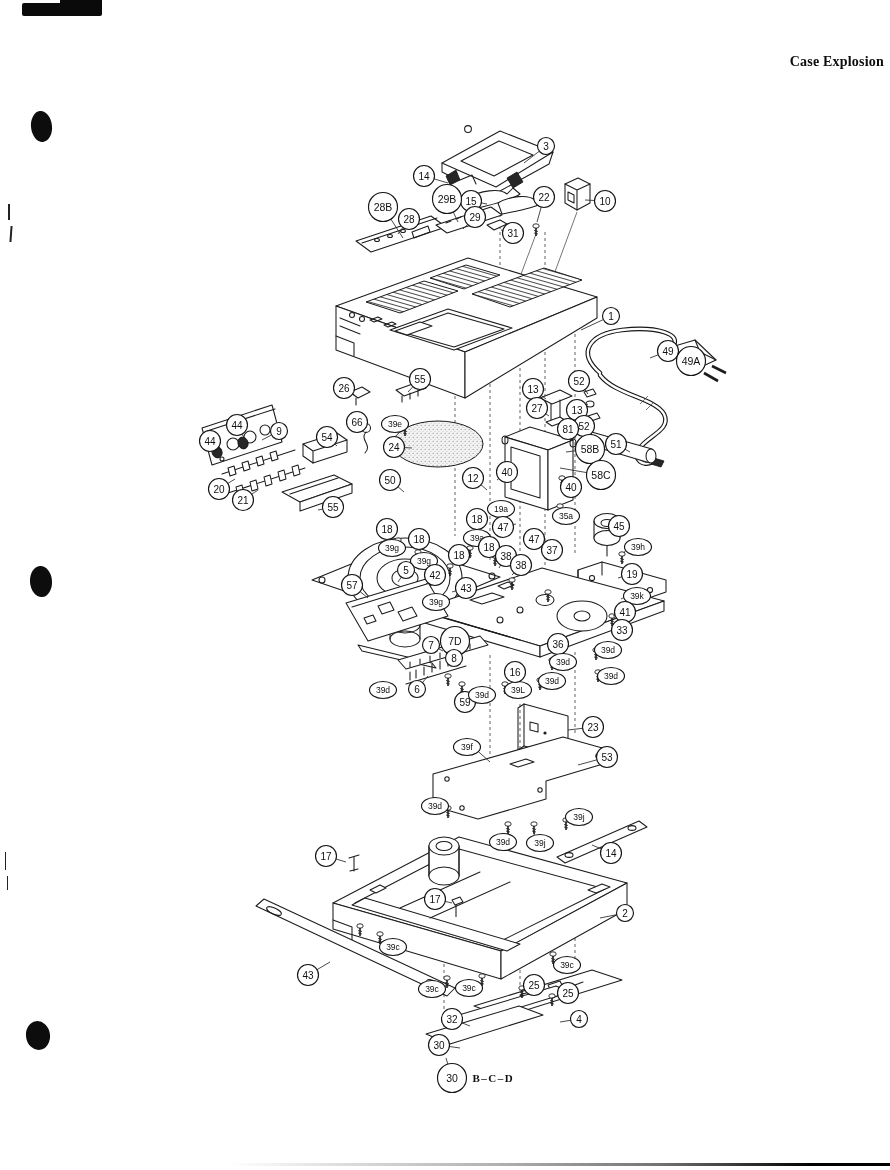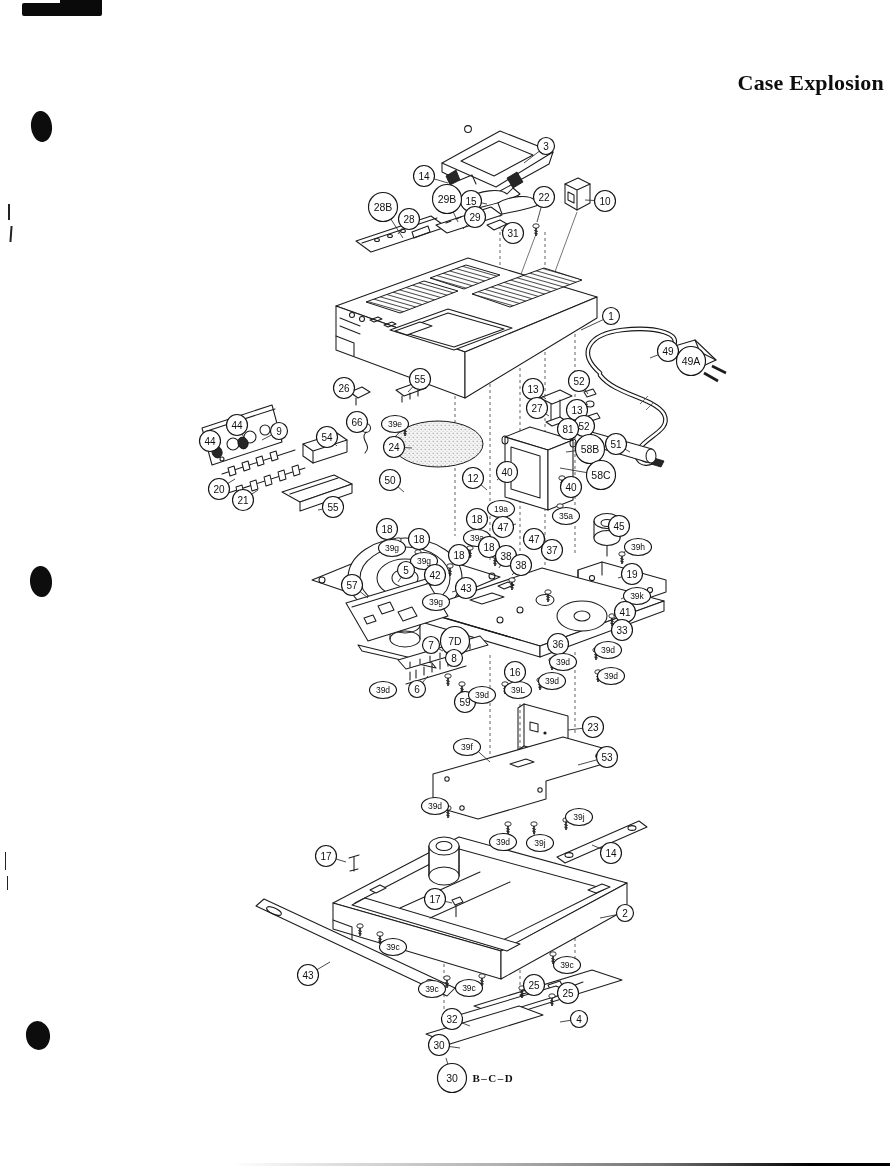--- a/index.html
+++ b/index.html
@@ -1,18 +1,18 @@
 <!DOCTYPE html>
 <html><head>
 <meta charset="utf-8">
 <style>
   html,body{margin:0;padding:0;background:#e8e8e8;}
   .page{position:relative;width:890px;height:1170px;background:#ffffff;overflow:hidden;
         font-family:"Liberation Serif",serif;}
-  .page-title{position:absolute;top:70px;right:6px;font-size:22px;font-weight:bold;
+  .page-title{position:absolute;top:54px;right:6px;font-size:14px;font-weight:bold;
         color:#0d0d0d;letter-spacing:.2px;}
   .corner-bar{position:absolute;left:22px;top:3px;width:80px;height:13px;background:#0a0a0a;border-radius:2px;}
   .corner-bar2{position:absolute;left:60px;top:0px;width:42px;height:5px;background:#0a0a0a;}
   .punch-dot{position:absolute;background:#0d0d0d;border-radius:50%;}
   .dot1{left:31px;top:111px;width:21px;height:31px;transform:rotate(-6deg);}
   .dot2{left:30px;top:566px;width:22px;height:31px;transform:rotate(-4deg);}
   .dot3{left:26px;top:1021px;width:24px;height:29px;transform:rotate(-8deg);}
   .edge-tick{position:absolute;background:#222;width:2px;}
   .tick1{left:8px;top:204px;height:16px;}
   .tick2{left:10px;top:226px;height:16px;transform:rotate(4deg);}

